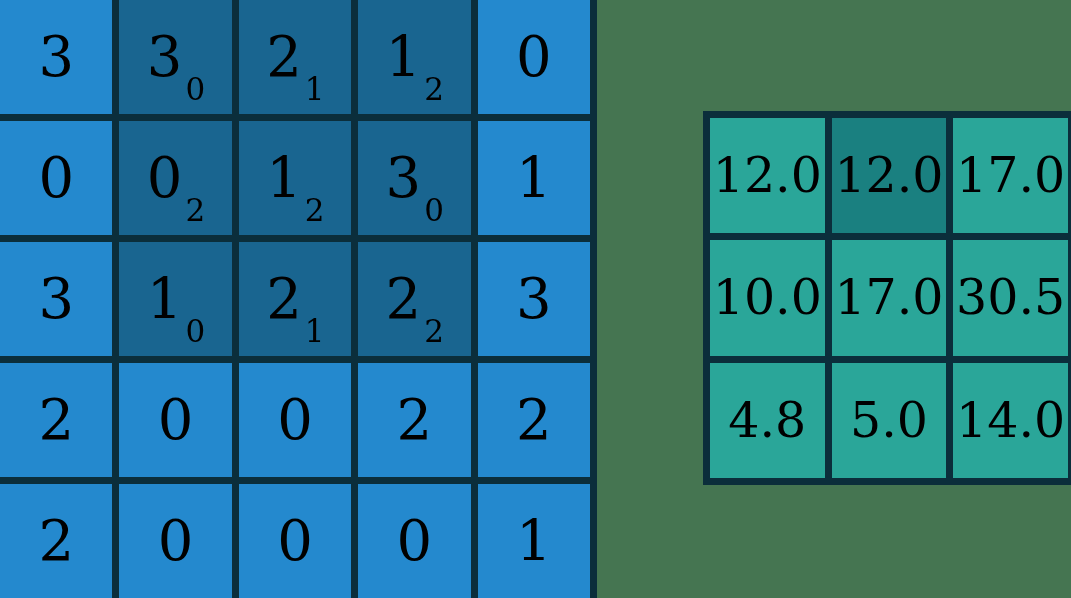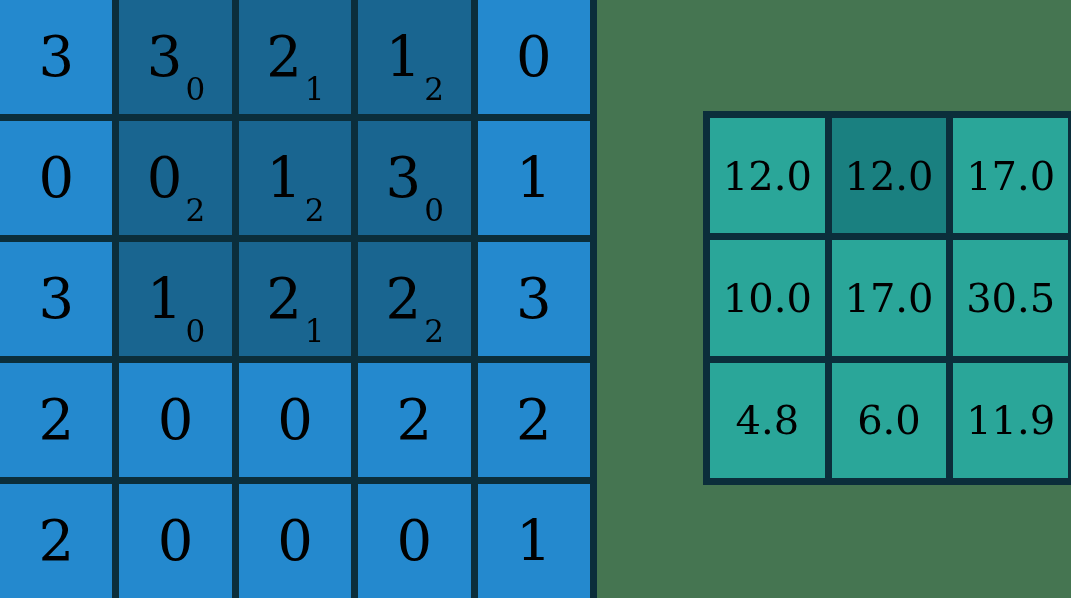--- a/index.html
+++ b/index.html
@@ -71,21 +71,21 @@
     grid-template-rows: repeat(3, 1fr);
     gap: 7px;
     padding: 7px;
     box-sizing: border-box;
   }
   .rcell {
     background: #2aa699;
     display: flex;
     align-items: center;
     justify-content: center;
-    font-size: 40px;
+    font-size: 49px;
     line-height: 1;
     color: #000;
   }
   .rcell.shaded { background: #1a8080; }
 </style>
 </head>
 <body>
 
 <div id="canvas">
 
@@ -168,17 +168,17 @@
     </div>
 
   <div id="right-grid">
       <div class="rcell">12.0</div>
       <div class="rcell shaded">12.0</div>
       <div class="rcell">17.0</div>
       <div class="rcell">10.0</div>
       <div class="rcell">17.0</div>
       <div class="rcell">30.5</div>
       <div class="rcell">4.8</div>
-      <div class="rcell">6.0</div>
-      <div class="rcell">11.9</div>
+      <div class="rcell">5.0</div>
+      <div class="rcell">14.0</div>
     </div>
 
 </div>
 
 </body></html>

